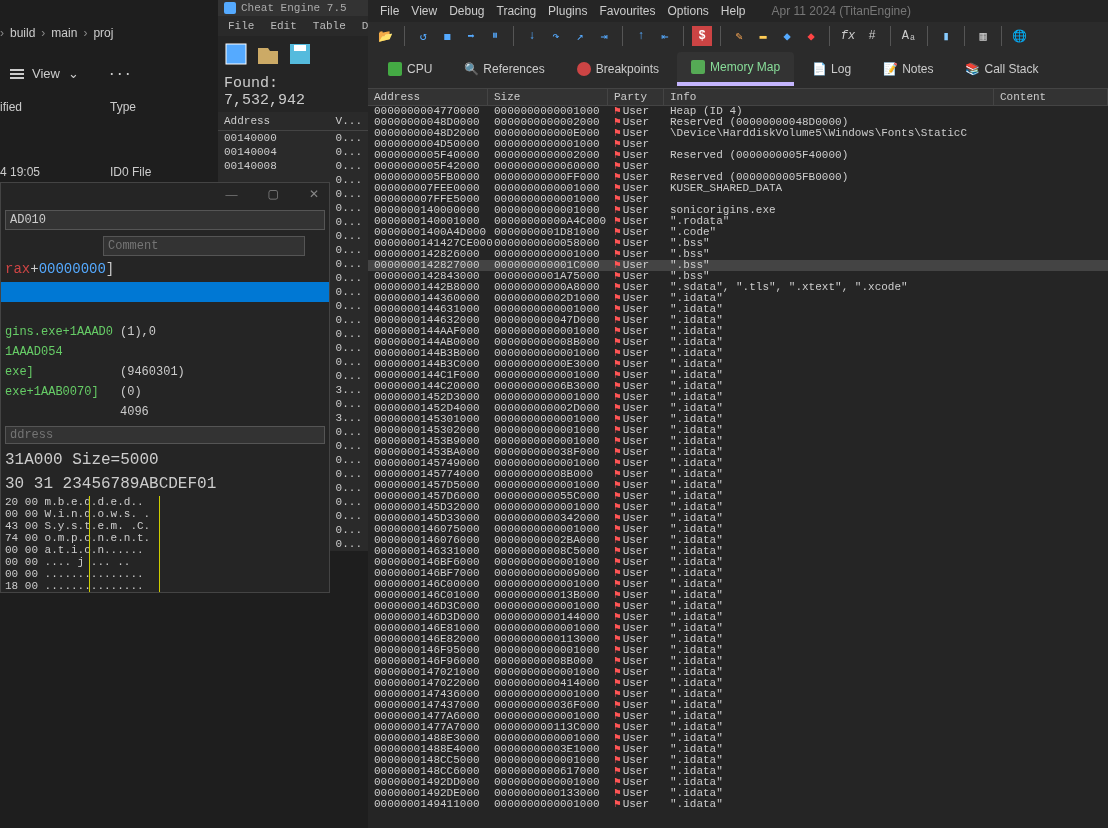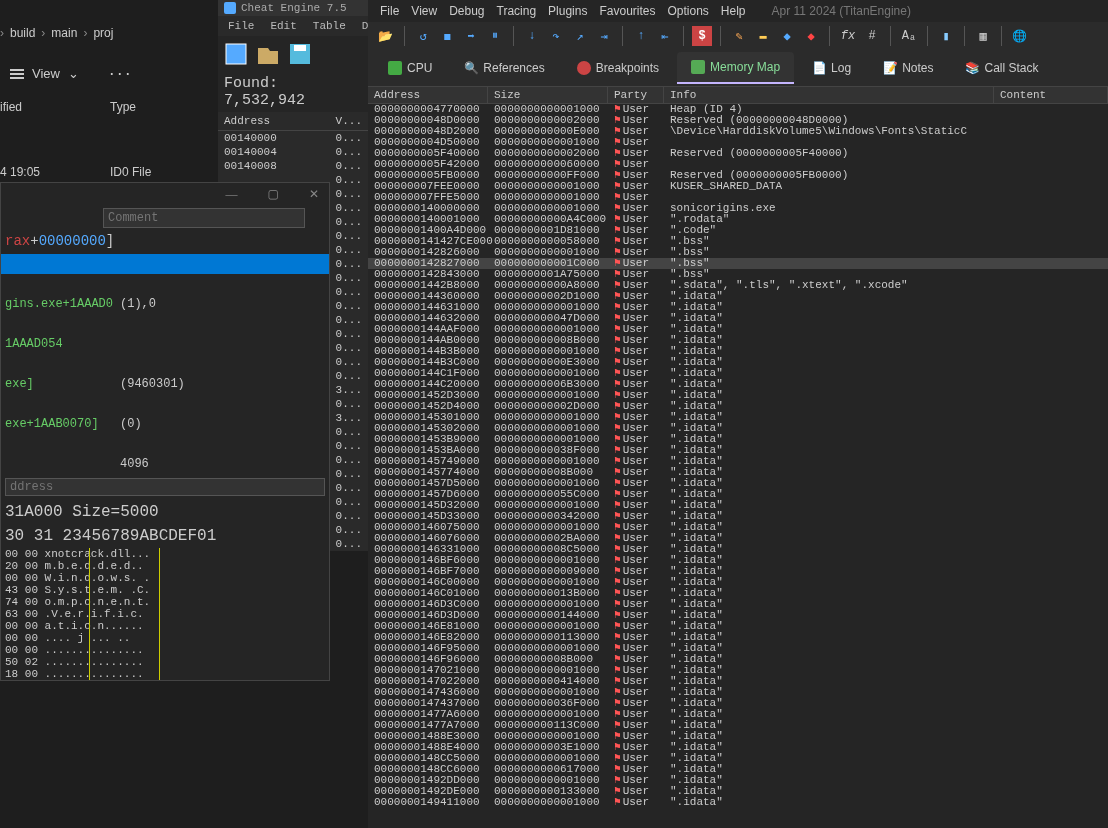--- a/index.html
+++ b/index.html
@@ -45,39 +45,39 @@
 .sub-window { position: absolute; top: 182px; left: 0; width: 330px; background: #252525; border: 1px solid #444; }
 .sub-title { display: flex; justify-content: flex-end; gap: 30px; padding: 4px 10px; color: #888; font-family: Segoe UI; }
 .sub-input1 { margin: 4px; height: 20px; background: #333; border: 1px solid #555; color: #ccc; width: 320px; padding: 0 4px; font: inherit; }
 .sub-row2 { display: flex; margin: 2px 4px; }
 .sub-row2 input { flex: 1; background: #333; border: 1px solid #555; color: #ccc; height: 20px; padding: 0 4px; font: inherit; }
 .sub-row2 .sep { width: 20px; }
 .asm-line { padding: 3px 4px; font-size: 14px; }
 .asm-red { color: #c44; }
 .asm-blue { color: #5af; }
 .blue-bar { height: 20px; background: #0078d4; margin: 2px 0 20px 0; }
-.asm-entry { display: flex; gap: 20px; padding: 3px 4px; font-size: 12px; margin-top: 20px; }
+.asm-entry { display: flex; gap: 20px; padding: 3px 4px; font-size: 12px; }
 .asm-green { color: #6c6; }
 .asm-white { color: #ccc; }
 .asm-addr-input { margin: 4px; height: 18px; background: #333; border: 1px solid #555; width: 320px; font: inherit; color: #0ea5e9; padding: 0 4px; }
 .hex-header { padding: 3px 4px; font-size: 16px; color: #ccc; }
 .hex-line { padding: 0 4px; font-size: 11px; color: #ccc; white-space: pre; position: relative; }
 .yellow-line1 { position: absolute; top: 0; bottom: 0; left: 88px; width: 1px; background: #cc0; }
 .yellow-line2 { position: absolute; top: 0; bottom: 0; left: 158px; width: 1px; background: #cc0; }
 
 
 .dbg-main { position: absolute; left: 368px; top: 0; right: 0; bottom: 0; background: #252525; display: flex; flex-direction: column; }
 .dbg-menubar { display: flex; gap: 12px; padding: 4px 12px; font-size: 12px; font-family: Segoe UI, sans-serif; color: #ccc; align-items: center; }
 .dbg-date { color: #777; margin-left: 14px; }
 .dbg-toolbar { display: flex; gap: 4px; padding: 4px 8px; background: #2b2b2b; align-items: center; }
 .tb-sep { width: 1px; height: 20px; background: #555; margin: 0 4px; }
 .tb-icon { width: 20px; height: 20px; display: flex; align-items: center; justify-content: center; font-size: 12px; }
 .dbg-tabs { display: flex; gap: 4px; padding: 2px 6px; background: #2b2b2b; border-bottom: 1px solid #444; font-family: Segoe UI, sans-serif; }
 .dbg-tab { display: flex; align-items: center; gap: 5px; padding: 8px 14px; font-size: 12px; color: #ccc; border-radius: 4px 4px 0 0; }
-.dbg-tab.active { background: #333; border-bottom: 2px solid #c4b5fd; }
+.dbg-tab.active { background: #333; border-bottom: 4px solid #c4b5fd; }
 .tab-icon { width: 14px; height: 14px; border-radius: 2px; }
 .dbg-cols { display: flex; background: #333; border-bottom: 1px solid #444; font-size: 11px; }
 .dbg-cols > div { padding: 2px 6px; border-right: 1px solid #444; }
 .col-addr { width: 120px; }
 .col-size { width: 120px; }
 .col-party { width: 56px; }
 .col-info { flex: 1; }
 .col-content { width: 114px; }
 .dbg-body { flex: 1; overflow: hidden; display: flex; font-size: 11px; }
 .dbg-rows { flex: 1; }
@@ -282,20 +282,21 @@
       </div>
     </div>
 </div>
 
 <div class="sub-window">
   <div class="sub-title">
     <span>—</span>
     <span>▢</span>
     <span>✕</span>
   </div>
+  <input class="sub-input1" value="AD010" style="">
   <div class="sub-row2">
     <div style="width:98px"></div>
     <input placeholder="Comment" style="">
     <div class="sep"></div>
   </div>
   <div class="asm-line">
     <span class="asm-red">rax</span><span>+</span><span class="asm-blue">00000000</span><span>]</span>
   </div>
   <div class="blue-bar"></div>
   <div id="asm-entries">
@@ -317,30 +318,27 @@
       </div>
       <div class="asm-entry">
         <span class="asm-green" style="width:95px"></span>
         <span class="asm-white">4096</span>
       </div>
     </div>
   <input class="asm-addr-input" placeholder="ddress" style="">
   <div class="hex-header">31A000 Size=5000</div>
   <div class="hex-header">30 31 23456789ABCDEF01</div>
   <div id="hex-lines" style="position:relative">
-      <div class="hex-line"><span class="yellow-line1"></span><span class="yellow-line2"></span>00 00 xnotcrack.dll...</div>
       <div class="hex-line"><span class="yellow-line1"></span><span class="yellow-line2"></span>20 00 m.b.e.d.d.e.d..</div>
       <div class="hex-line"><span class="yellow-line1"></span><span class="yellow-line2"></span>00 00 W.i.n.d.o.w.s. .</div>
       <div class="hex-line"><span class="yellow-line1"></span><span class="yellow-line2"></span>43 00 S.y.s.t.e.m. .C.</div>
       <div class="hex-line"><span class="yellow-line1"></span><span class="yellow-line2"></span>74 00 o.m.p.o.n.e.n.t.</div>
-      <div class="hex-line"><span class="yellow-line1"></span><span class="yellow-line2"></span>63 00 .V.e.r.i.f.i.c.</div>
       <div class="hex-line"><span class="yellow-line1"></span><span class="yellow-line2"></span>00 00 a.t.i.o.n......</div>
       <div class="hex-line"><span class="yellow-line1"></span><span class="yellow-line2"></span>00 00 .... j ... ..</div>
       <div class="hex-line"><span class="yellow-line1"></span><span class="yellow-line2"></span>00 00 ...............</div>
-      <div class="hex-line"><span class="yellow-line1"></span><span class="yellow-line2"></span>50 02 ...............</div>
       <div class="hex-line"><span class="yellow-line1"></span><span class="yellow-line2"></span>18 00 ...............</div>
     </div>
 </div>
 
 <div class="dbg-main">
   <div class="dbg-menubar">
     <span>File</span>
     <span>View</span>
     <span>Debug</span>
     <span>Tracing</span>

